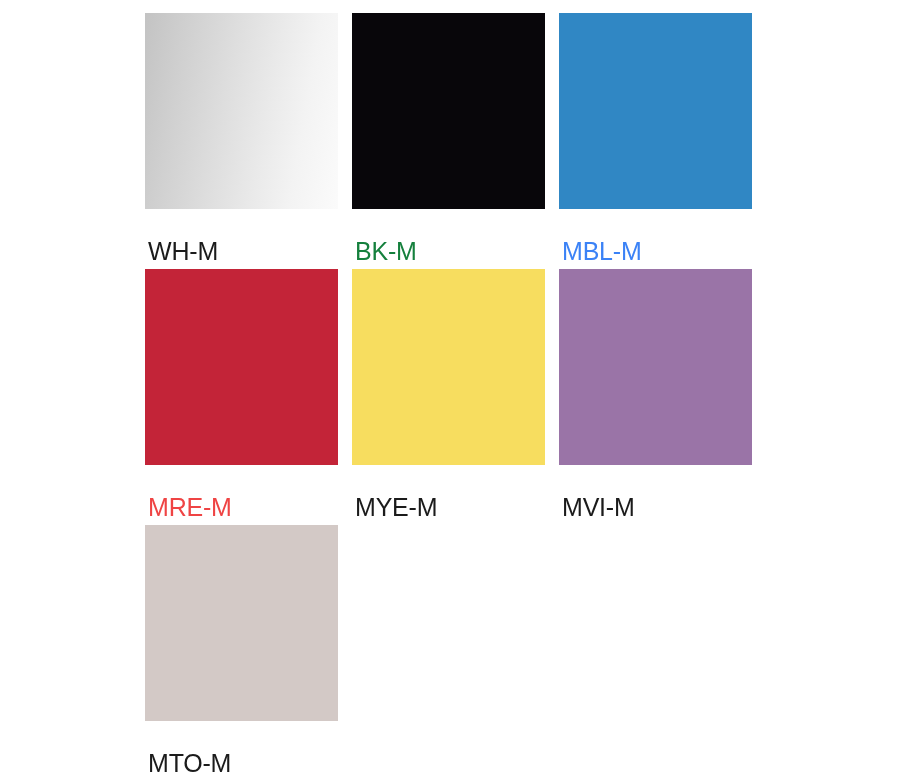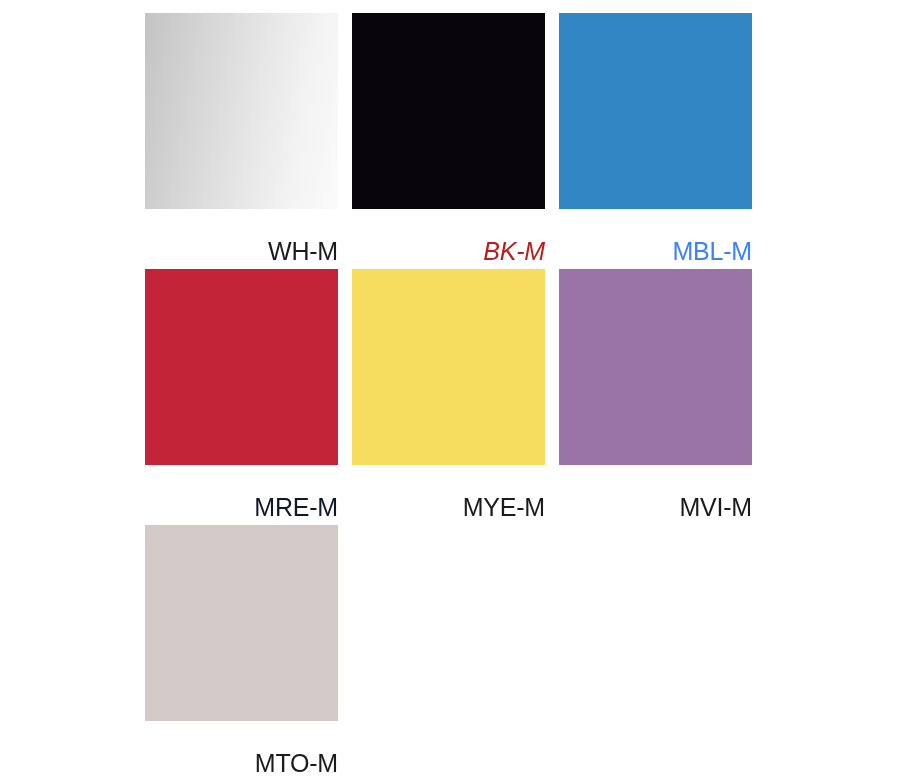--- a/index.html
+++ b/index.html
@@ -33,21 +33,20 @@
     margin-left: 145px;
     width: 607px;
   }
 
   .swatch-cell {
     position: relative;
     width: 193px;
     height: 256px;
     display: flex;
     flex-direction: column;
-    align-items: flex-end;
   }
 
   .swatch-chip {
     width: 193px;
     height: 196px;
     flex: 0 0 196px;
     display: block;
   }
 
   .swatch-label {
@@ -70,33 +69,33 @@
 <div id="swatch-board">
   <div class="swatch-grid">
 
     <div class="swatch-cell">
       <div class="swatch-chip" style="background: linear-gradient(100deg, rgb(195, 195, 195) 0%, rgb(207, 207, 207) 18%, rgb(222, 222, 222) 42%, rgb(234, 234, 234) 62%, rgb(243, 243, 243) 78%, rgb(251, 251, 251) 100%);"></div>
       <div class="swatch-label" style="color: rgb(27, 27, 27);">WH-M</div>
     </div>
 
     <div class="swatch-cell">
       <div class="swatch-chip" style="background: rgb(8, 6, 10);"></div>
-      <div class="swatch-label" style="color: #b91c1c; font-style: italic;">BK-M</div>
+      <div class="swatch-label" style="color: #15803d;">BK-M</div>
     </div>
 
 
     <div class="swatch-cell">
       <div class="swatch-chip" style="background: rgb(48, 135, 196);"></div>
       <div class="swatch-label" style="color: #3b82f6;">MBL-M</div>
     </div>
 
 
     <div class="swatch-cell">
       <div class="swatch-chip" style="background: rgb(195, 36, 56);"></div>
-      <div class="swatch-label" style="color: #0f172a;">MRE-M</div>
+      <div class="swatch-label" style="color: #ef4444;">MRE-M</div>
     </div>
 
     <div class="swatch-cell">
       <div class="swatch-chip" style="background: rgb(247, 221, 95);"></div>
       <div class="swatch-label" style="color: rgb(27, 27, 27);">MYE-M</div>
     </div>
 
     <div class="swatch-cell">
       <div class="swatch-chip" style="background: rgb(154, 116, 167);"></div>
       <div class="swatch-label" style="color: rgb(27, 27, 27);">MVI-M</div>

